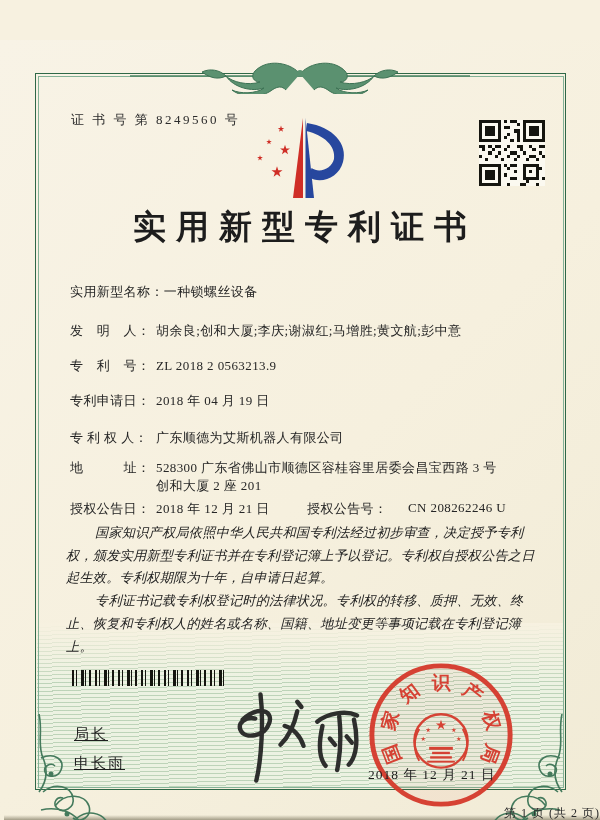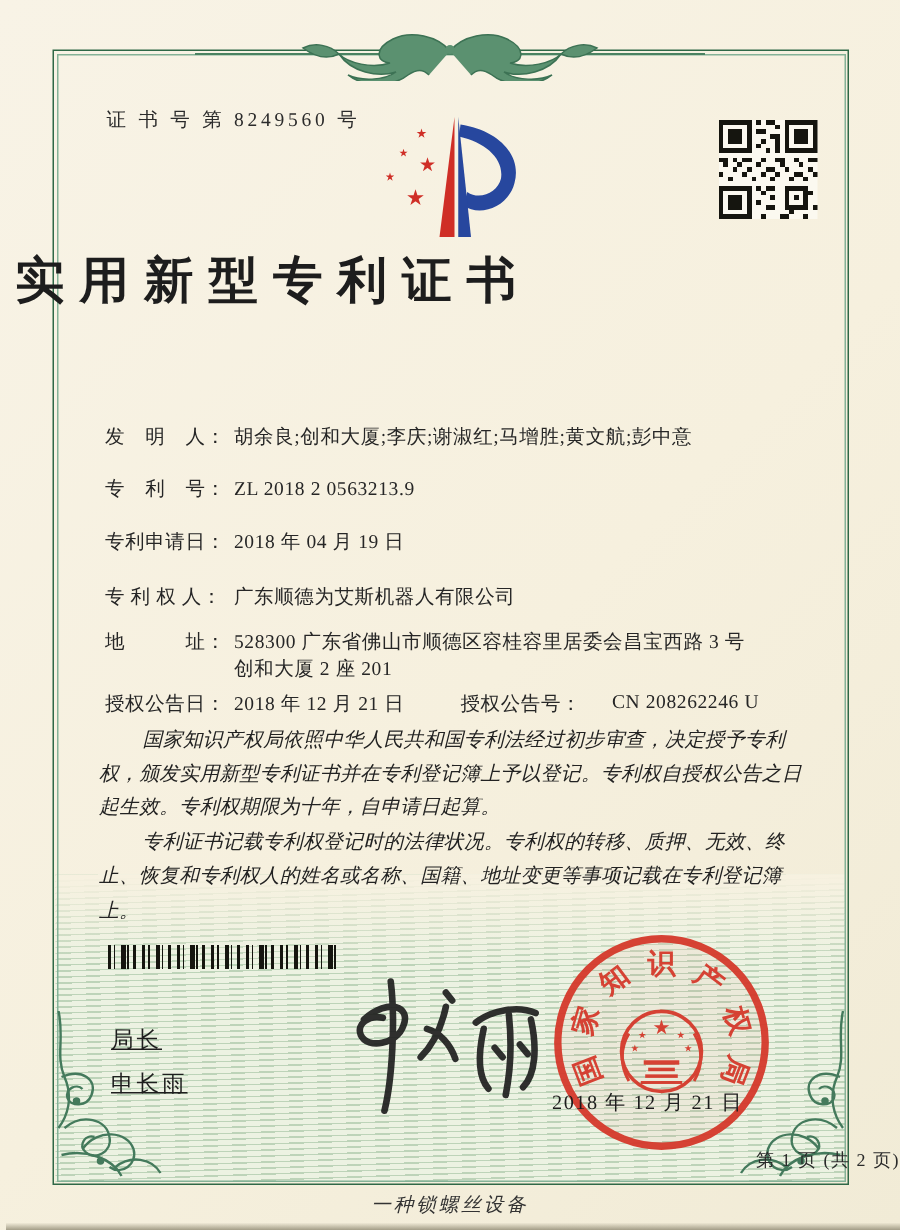--- a/index.html
+++ b/index.html
@@ -3,37 +3,37 @@
 <meta charset="utf-8">
 <style>
   html,body{margin:0;padding:0;}
   body{
     width:600px;height:820px;overflow:hidden;position:relative;
     background:#f7f1e0;
     font-family:"Liberation Serif","DejaVu Serif",serif;
     color:#2b2b2b;
   }
   .page{position:absolute;inset:0;
-    background:linear-gradient(135deg,#f8f3e6 0%,#f6f0de 55%,#f1ebd6 100%);}
+    background:linear-gradient(135deg,#f8f3e6 0%,#f6f0de 55%,#f1ebd6 100%);margin-top:40px;}
   .page::after{content:"";position:absolute;left:4px;right:0;bottom:0;height:5px;
     background:linear-gradient(rgba(0,0,0,0),#a39d87);}
   .frame{position:absolute;left:35px;top:33px;right:34px;bottom:30px;
     border:1.6px solid #2f6847;z-index:2;}
   .frame::before{content:"";position:absolute;inset:1.5px;border:1px solid #84b297;}
   .guilloche{position:absolute;left:37px;right:36px;top:583px;bottom:32px;z-index:1;
     background-color:#ecf2e2;
     background-image:repeating-linear-gradient(178deg,
       rgba(118,165,122,.40) 0px,rgba(118,165,122,.40) 1px,
       rgba(240,246,232,0) 1px,rgba(240,246,232,0) 4px);}
   .guilloche::before{content:"";position:absolute;inset:0;
     background:linear-gradient(180deg,#f7f1e0 0%,rgba(247,241,224,0) 60px);}
   .certno{position:absolute;top:71px;left:71px;font-size:13px;letter-spacing:2.5px;z-index:3;}
   .logo{position:absolute;left:247px;top:74px;z-index:3;}
   .qr{position:absolute;left:479px;top:80px;z-index:3;}
-  .title{position:absolute;top:165px;left:0;right:0;
+  .title{position:absolute;top:165px;left:0;right:0;text-align:center;
     font-size:33px;font-weight:bold;letter-spacing:10px;text-indent:10px;z-index:3;color:#1d1d1d;}
   .frow{position:absolute;left:70px;font-size:13px;letter-spacing:.4px;
     white-space:nowrap;z-index:3;color:#262626;}
   .frow .lbl{display:inline-block;min-width:86px;}
   .addr2{margin-left:86px;white-space:nowrap;}
   .lbl2{position:absolute;left:237px;}
   .val2{position:absolute;left:338px;}
   .paras{position:absolute;left:66px;top:482px;width:474px;z-index:3;
     font-size:13.2px;line-height:1.72;font-style:italic;color:#222;}
   .paras p{margin:0;text-indent:2.2em;letter-spacing:.2px;font-style:italic;}
@@ -150,20 +150,23 @@
                M11,16h1v1h-1z M8,17h1v1h-1z M17,17h2v1h-2z M10,18h2v1h-2z
                M20,18h1v1h-1z M15,19h1v1h-1z M9,20h1v1h-1z M13,20h2v1h-2z M18,20h1v1h-1z"></path>
       <path d="M14,14h5v5h-5z"></path>
     </g>
     <path d="M15,15h3v3h-3z" fill="#fbf9f0"></path>
     <path d="M16,16h1v1h-1z" fill="#15150f"></path>
   </svg>
 
   <div class="title">实用新型专利证书</div>
 
+  <div class="frow" style="top:243px">
+    <span class="lbl">实用新型名称：</span><span>一种锁螺丝设备</span>
+  </div>
   <div class="frow" style="top:282px">
     <span class="lbl">发　明　人：</span><span>胡余良;创和大厦;李庆;谢淑红;马增胜;黄文航;彭中意</span>
   </div>
   <div class="frow" style="top:317px">
     <span class="lbl">专　利　号：</span><span>ZL 2018 2 0563213.9</span>
   </div>
   <div class="frow" style="top:352px">
     <span class="lbl">专利申请日：</span><span>2018 年 04 月 19 日</span>
   </div>
   <div class="frow" style="top:389px">

